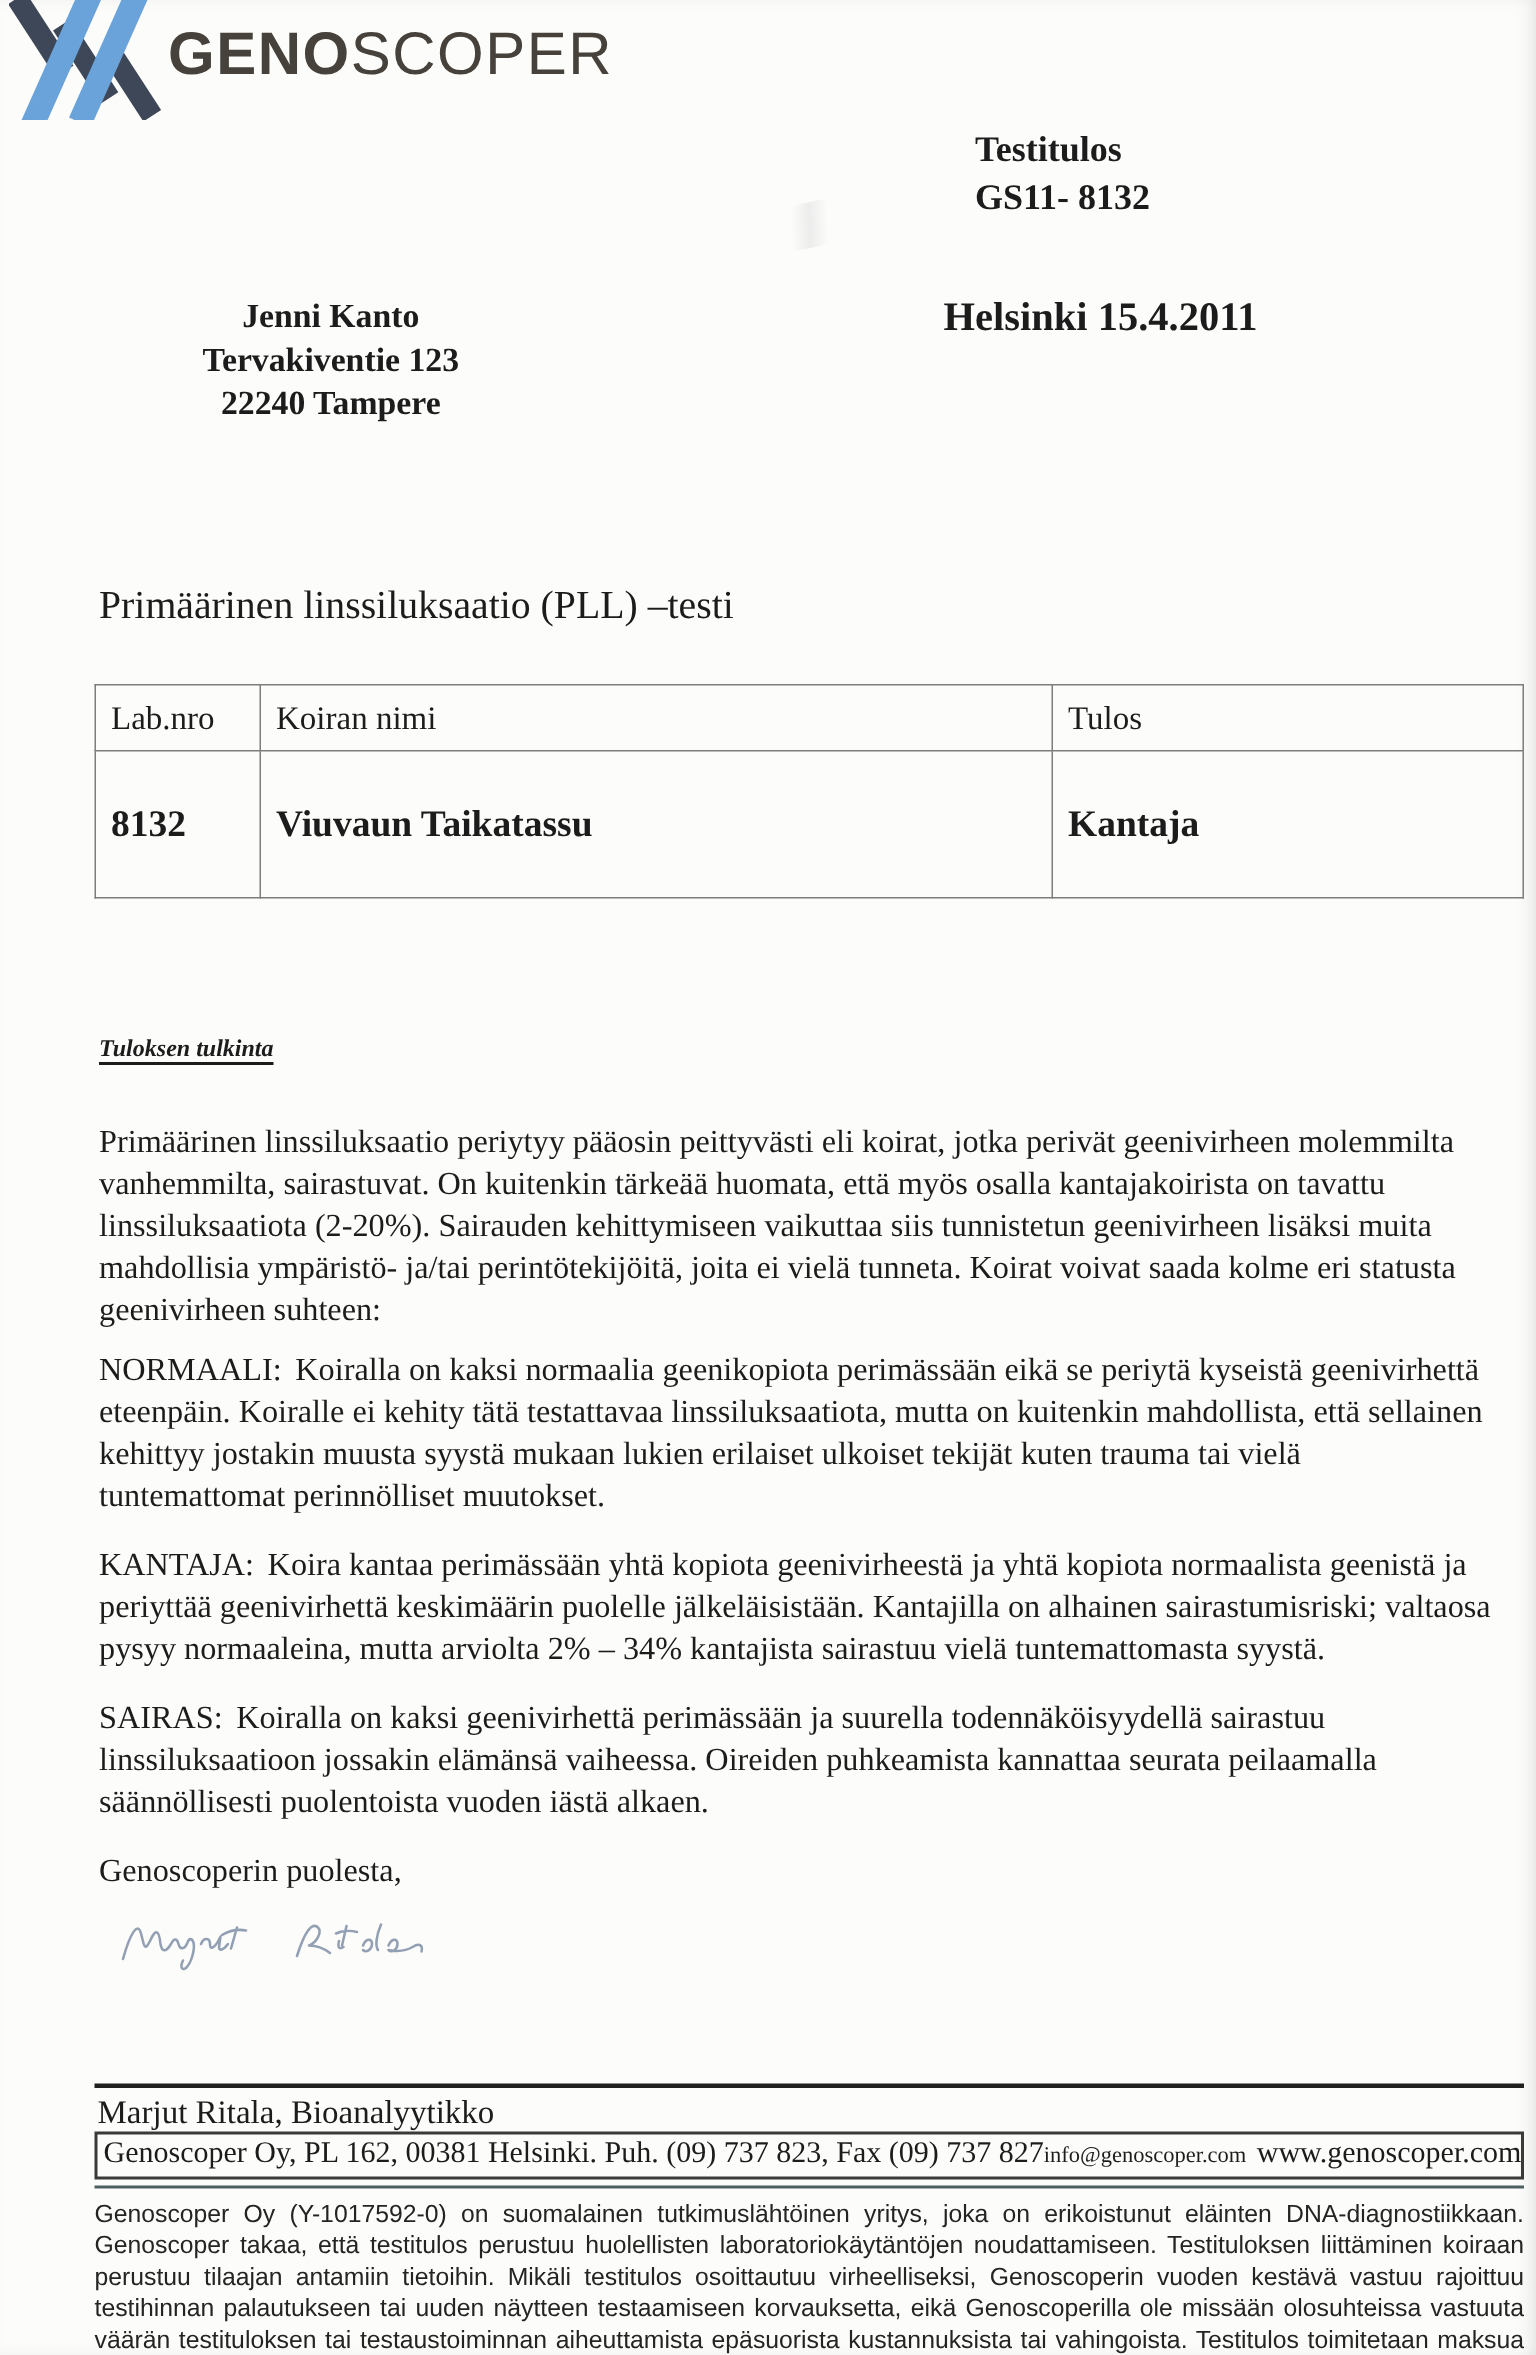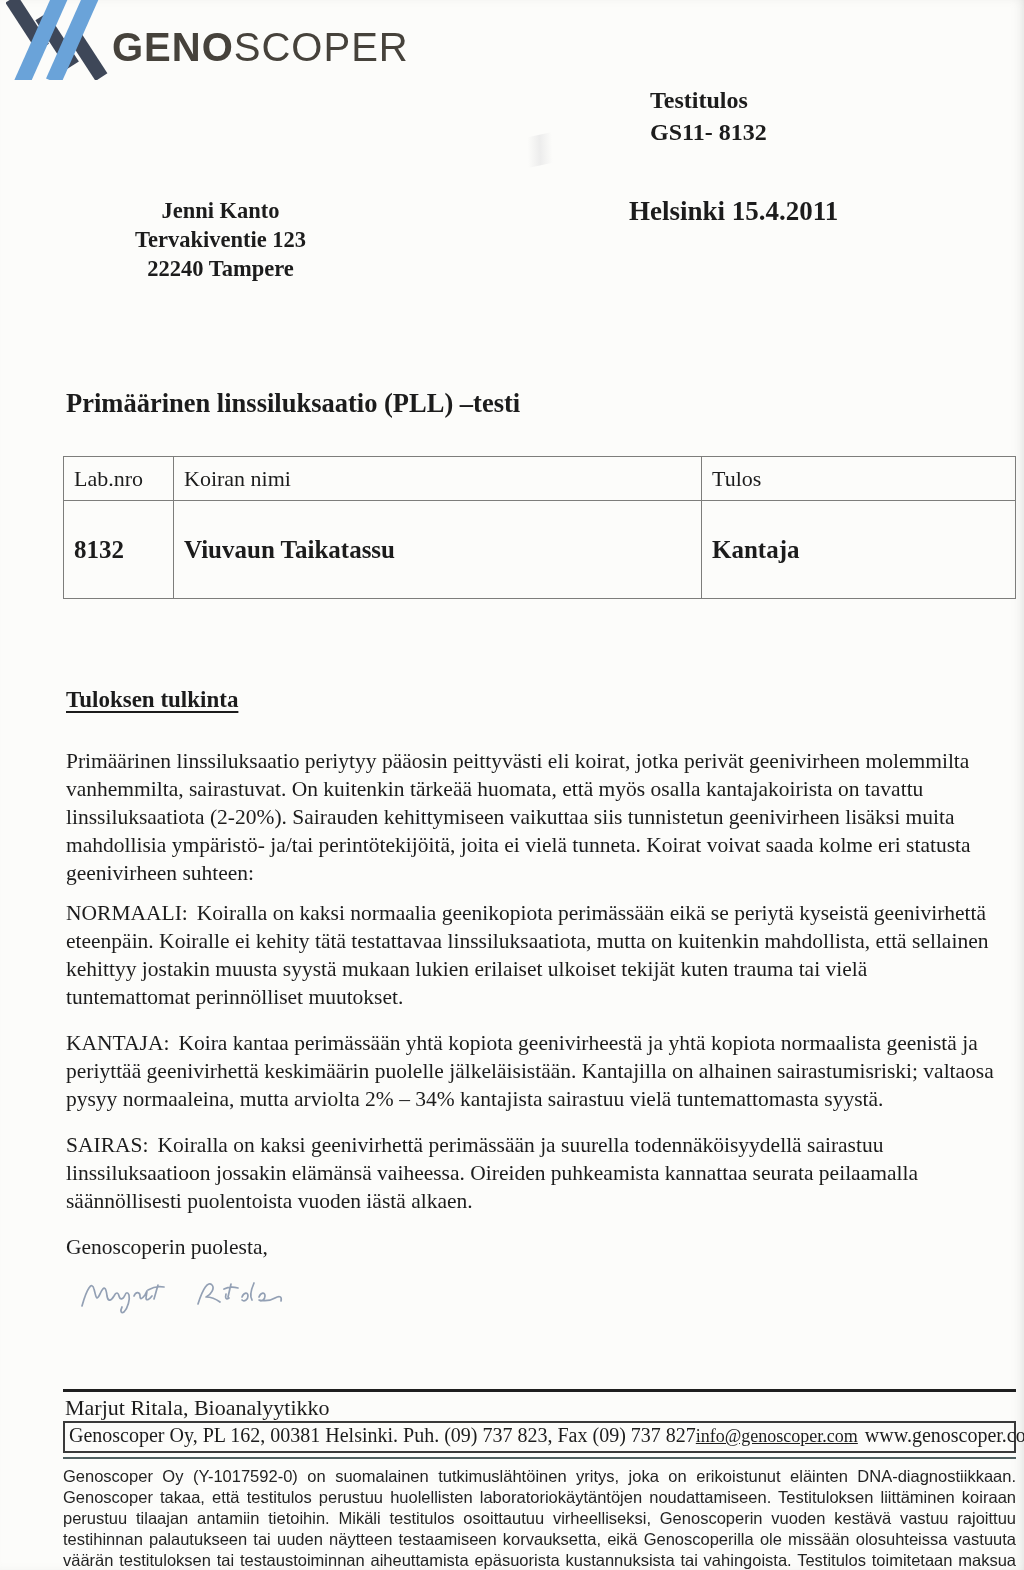--- a/index.html
+++ b/index.html
@@ -9,72 +9,72 @@
     width: 1024px;
     height: 1570px;
     background: #fcfcfa;
     overflow: hidden;
     font-family: "Liberation Serif", serif;
     color: #1c1c1c;
     box-shadow: inset -6px 0 14px -8px rgba(120,120,120,.35);
   }
 
   
-  .letterhead { position: absolute; top: 0; left: 6px; display: flex; align-items: center; }
+  .letterhead { position: absolute; top: 0; left: 6px; display: flex; }
   .logo-icon { display: block; }
   .brand {
     font-family: "Liberation Sans", sans-serif;
     font-size: 40px; letter-spacing: 1px; color: #46423b;
     margin-left: 2px; margin-top: 14px;
   }
   .brand .bold { font-weight: 700; }
 
   
   .doc-meta { position: absolute; left: 650px; top: 84px; font-weight: 700; font-size: 24px; line-height: 32px; }
   .place-date { position: absolute; left: 629px; top: 196px; font-weight: 700; font-size: 27px; }
 
   
   .recipient { position: absolute; left: 135px; top: 196px; font-weight: 700; font-size: 22.5px; line-height: 29px; text-align: center; }
 
   
-  .test-title { position: absolute; left: 66px; top: 388px; font-weight: 700; font-size: 26.5px; }
+  .test-title { position: absolute; left: 66px; top: 388px; font-weight: 400; font-size: 26.5px; }
 
   
   table.result { position: absolute; left: 63px; top: 456px; width: 952px; border-collapse: collapse; table-layout: fixed; padding-left: 44px; }
   table.result, table.result th, table.result td { border: 1.5px solid #7d7d7b; }
   table.result th {
     font-weight: 400; font-size: 22px; text-align: left;
     height: 44px; padding: 2px 4px 2px 10px; vertical-align: middle;
   }
   table.result td {
     font-weight: 700; font-size: 25px;
     height: 98px; padding: 2px 4px 2px 10px; vertical-align: middle;
   }
   .col-lab { width: 110px; } .col-name { width: 528px; } .col-result { width: 314px; }
 
   
   .content { position: absolute; left: 66px; top: 686px; width: 928px; font-size: 21.5px; line-height: 28px; }
   .content h3 {
-    font-size: 23px; font-weight: 700; margin: 0 0 33px 0;
-    text-decoration: underline; text-decoration-thickness: 2px; text-underline-offset: 4px;
+    font-size: 16px; font-weight: 700; margin: 0 0 33px 0;
+    text-decoration: underline; text-decoration-thickness: 2px; text-underline-offset: 4px; font-style: italic;
   }
   .content p.intro { margin-bottom: 12px; }
   .content p.status { margin-bottom: 18px; }
   .status-label { padding-right: 9px; }
   .closing { margin-top: 16px; }
 
   
   .signature { position: absolute; left: 76px; top: 1270px; }
 
   
   .footer { position: absolute; left: 63px; top: 1389px; width: 953px; }
   .rule-thick { border-top: 3px solid #1f1f1f; }
   .signer { font-size: 22px; padding: 3px 0 0 2px; }
   .contact-box { border: 2px solid #3a3a3a; padding: 1px 6px 4px 4px; font-size: 20px; white-space: nowrap; }
-  .contact-email { font-size: 18px; text-decoration: underline; color: #1c1c1c; }
+  .contact-email { font-size: 15px; color: #1c1c1c; }
   .contact-web { margin-left: 7px; }
   .rule-teal { margin-top: 4px; border-top: 2.5px solid #4e5f60; }
   .legal {
     margin-top: 7px; font-family: "Liberation Sans", sans-serif;
     font-size: 16.5px; line-height: 21px; text-align: justify; color: #242424;
   }
   .smudge { position: absolute; left: 480px; top: 135px; width: 120px; height: 30px;
     background: linear-gradient(100deg, transparent 40%, rgba(190,190,195,.25) 50%, transparent 60%);
     transform: rotate(-12deg); }
 </style>

